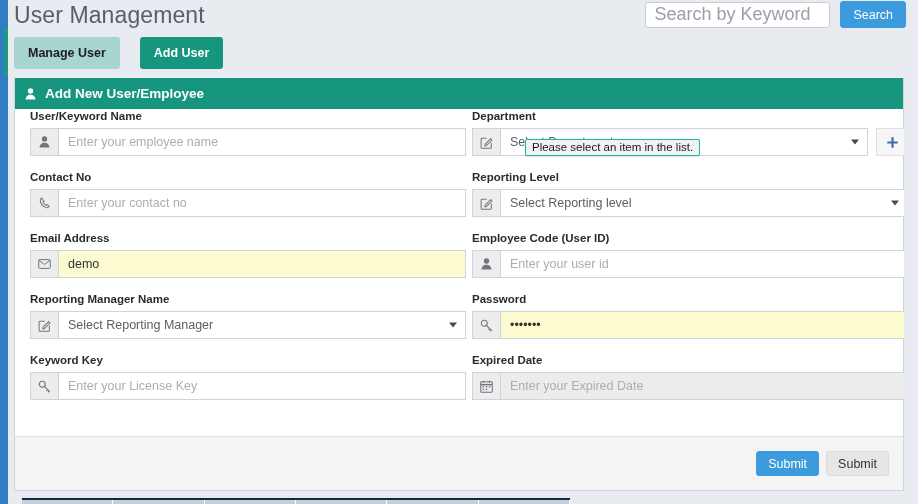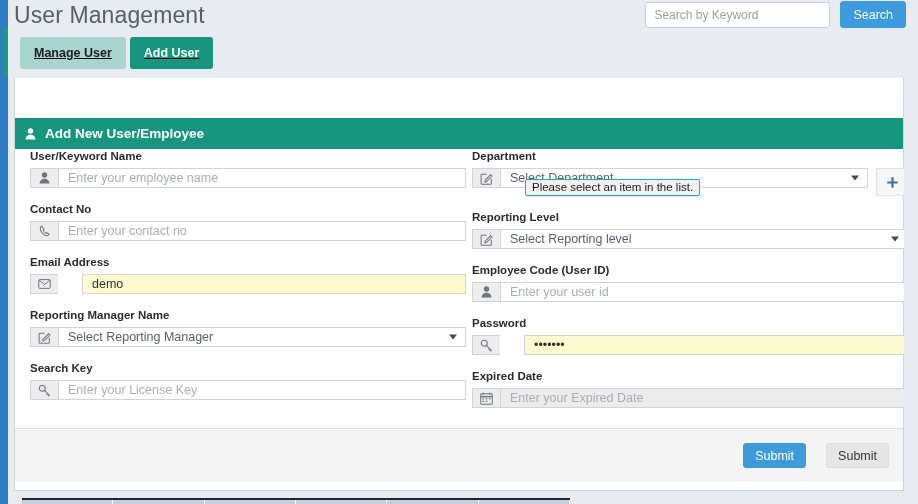--- a/index.html
+++ b/index.html
@@ -52,38 +52,38 @@
     line-height: 30px;
   }
   .search-wrap {
     position: absolute; right: 12px; top: 1px;
     display: flex; align-items: center;
   }
   .search-input {
     width: 185px; height: 26px;
     border: 1px solid #c9ced4; border-radius: 3px;
     background: #fff; padding: 0 8px;
-    font-size: 12px; color: #333;
+    font-size: 18px; color: #333;
     font-family: "Liberation Sans", sans-serif;
     outline: none;
   }
   .search-input::placeholder { color: #9aa0a6; }
   .search-btn {
     margin-left: 10px;
     height: 27px; padding: 0 12px;
     background: #3c9bdd; color: #fff;
     border: 1px solid #3c9bdd; border-radius: 3px;
     font-size: 12.5px; cursor: pointer;
     font-family: "Liberation Sans", sans-serif;
   }
 
   
   .tabs {
-    position: absolute; left: 20px; top: 37px;
-    display: flex; gap: 4px; text-decoration: underline;
+    position: absolute; left: 14px; top: 37px;
+    display: flex; gap: 20px;
   }
   .tab {
     height: 32px; padding: 0 14px;
     display: flex; align-items: center;
     font-size: 12.5px; font-weight: bold;
     border-radius: 3px; cursor: pointer;
     border: none;
     font-family: "Liberation Sans", sans-serif;
   }
   .tab.inactive { background: #a8d5cf; color: #1d1d1d; }
@@ -94,58 +94,58 @@
     position: absolute; left: 14px; top: 78px;
     width: 890px; height: 413px;
     background: #ffffff;
     border: 1px solid #cfd4da;
     border-top: none;
   }
   .panel-head {
     height: 31px; background: #17967f;
     display: flex; align-items: center;
     padding-left: 10px; color: #fff;
-    font-size: 13.5px; font-weight: bold; margin-top: 40px;
+    font-size: 13.5px; font-weight: bold;
   }
   .panel-head .ico {
     margin-right: 9px; display: inline-flex;
     align-items: center; line-height: 0;
   }
   .panel-body { position: relative; padding: 12px 0 0 0; }
 
   
   .col-left  { position: absolute; left: 15px;  top: 0px; width: 436px; }
   .col-right { position: absolute; left: 457px; top: 0px; width: 436px; }
 
   .fg { margin-bottom: 14px; position: relative; }
   .fg-label {
     display: block;
     font-size: 11.5px; font-weight: bold;
     color: #2b2b2b; margin-bottom: 5px;
     line-height: 14px;
   }
-  .igroup { display: flex; align-items: stretch; height: 20px; }
+  .igroup { display: flex; align-items: stretch; height: 28px; }
   .iaddon {
     width: 28px; min-width: 28px;
     background: #ededed;
     border: 1px solid #cfd4da; border-right: none;
     display: flex; align-items: center; justify-content: center;
     color: #6f7680;
   }
   .ifield {
     flex: 1 1 auto;
     border: 1px solid #cfd4da;
     background: #ffffff;
     padding: 0 9px;
     font-size: 12.5px; color: #333;
     font-family: "Liberation Sans", sans-serif;
     outline: none; min-width: 0;
   }
   .ifield::placeholder { color: #a9aeb4; }
-  .ifield.warn { background: #fbfbcf; margin-left: 24px; }
+  .ifield.warn { background: #fbfbcf; }
   .ifield.readonly { background: #ececec; color: #a9aeb4; }
   .iselect {
     flex: 1 1 auto;
     border: 1px solid #cfd4da; background: #fff;
     padding: 0 22px 0 9px;
     font-size: 12.5px; color: #585f66;
     display: flex; align-items: center;
     position: relative; cursor: pointer;
     min-width: 0;
   }
@@ -178,26 +178,26 @@
     padding: 1px 6px 2px 6px;
     font-size: 11.5px;
     color: #1a1a1a;
     white-space: nowrap;
     z-index: 30;
     box-shadow: 0 1px 1px rgba(0,0,0,.12);
   }
 
   
   .panel-footer {
-    position: absolute; left: 0; right: 0; bottom: 8px;
+    position: absolute; left: 0; right: 0; bottom: 0;
     height: 54px;
     background: #f4f4f4;
     border-top: 1px solid #e0e0e0;
     display: flex; align-items: center; justify-content: flex-end;
-    padding-right: 14px; gap: 20px;
+    padding-right: 14px; gap: 7px;
   }
   .btn {
     height: 25px; padding: 0 11px;
     font-size: 12.5px; border-radius: 3px;
     cursor: pointer; border: 1px solid transparent;
     font-family: "Liberation Sans", sans-serif;
   }
   .btn-primary { background: #3c9bdd; color: #fff; border-color: #3c9bdd; }
   .btn-default { background: #e6e6e6; color: #333; border-color: #dcdcdc; }
 
@@ -309,21 +309,21 @@
               </svg>
             </span>
             <div class="iselect">
               <span>Select Reporting Manager</span>
               <span class="caret"></span>
             </div>
           </div>
         </div>
 
         <div class="fg">
-          <label class="fg-label">Search Key</label>
+          <label class="fg-label">Keyword Key</label>
           <div class="igroup">
             <span class="iaddon">
               <svg width="13" height="13" viewBox="0 0 14 14">
                 <circle cx="4.6" cy="4.6" r="3.2" fill="none" stroke="#6f7680" stroke-width="1.2"></circle>
                 <path d="M6.9 6.9 L12.6 12.6 M10.4 10.4 L9 11.8 M12 12 L10.8 13.2" fill="none" stroke="#6f7680" stroke-width="1.2"></path>
               </svg>
             </span>
             <input class="ifield" type="text" placeholder="Enter your License Key" style="">
           </div>
         </div>

